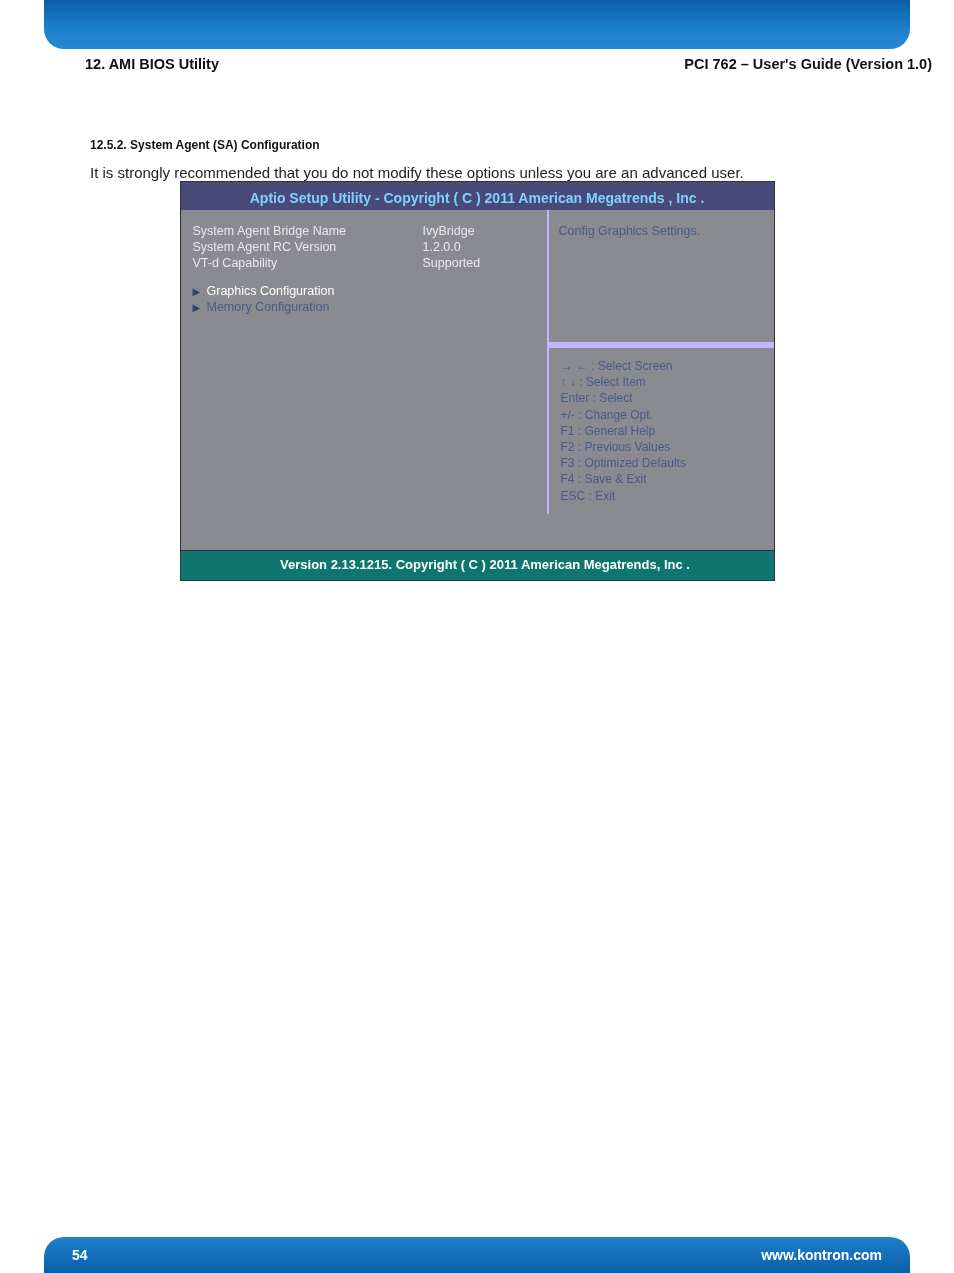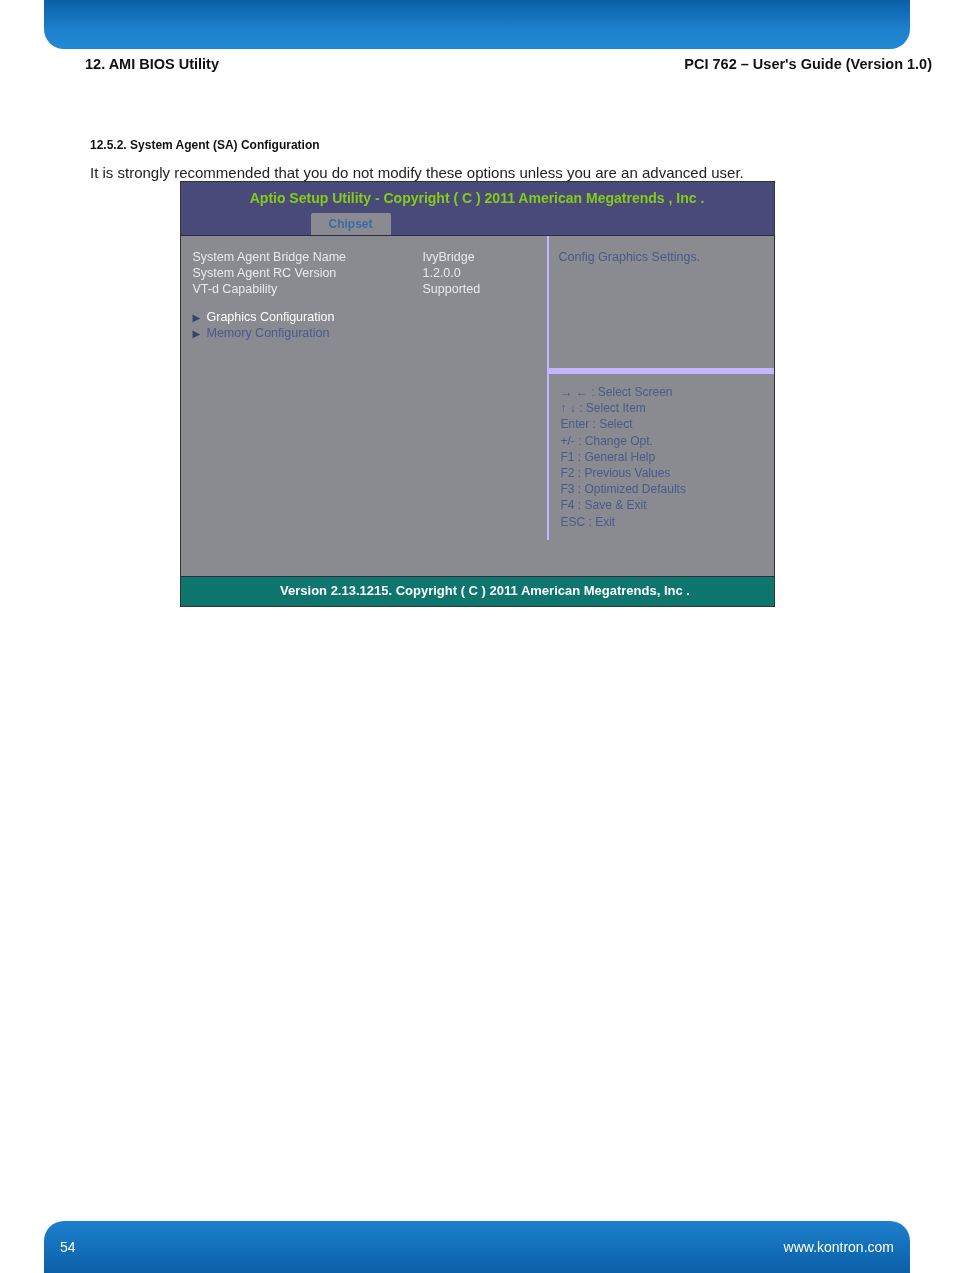--- a/index.html
+++ b/index.html
@@ -53,21 +53,21 @@
     border: 1px solid #333;
     font-family: Arial, Helvetica, sans-serif;
     font-size: 13px;
     color: #d9d9e2;
     background: #8a8a91;
   }
   .bios-title {
     background: #4a4a7a;
     text-align: center;
     font-weight: 700;
-    color: #84cc16;
+    color: #7dd3fc;
     padding: 8px 4px 4px 4px;
     font-size: 14px;
   }
   .bios-tabs {
     background: #4a4a7a;
     height: 26px;
     position: relative;
     border-bottom: 1px solid #2c2c48;
   }
   .bios-tab {
@@ -144,53 +144,50 @@
     color: #fff;
     font-weight: 700;
     font-size: 13px;
     padding: 6px 4px 8px 20px;
     border-top: 1px solid #2c2c48;
     margin-top: 36px;
   }
   .bottom-bar {
     position: absolute;
     bottom: 0; left: 44px; right: 44px;
-    height: 52px;
+    height: 36px;
     background: linear-gradient(to bottom, #1e80cc 0%, #0a5fa8 100%);
     border-top-left-radius: 20px;
     border-top-right-radius: 20px;
     color: #fff;
     display: flex;
     justify-content: space-between;
     align-items: center;
-    padding: 0 16px;
-    font-weight: 400;
+    padding: 0 28px;
+    font-weight: 700;
     font-size: 14px;
   }
 </style>
 </head>
 <body>
 
 <div class="top-bar"></div>
 
 <div class="page-header">
   <span>12. AMI BIOS Utility</span>
   <span>PCI 762 – User's Guide (Version 1.0)</span>
 </div>
 
 <div class="content">
   <div class="section-heading">12.5.2. System Agent (SA) Configuration</div>
   <div class="body-text">It is strongly recommended that you do not modify these options unless you are an advanced user.</div>
 
   <div class="bios-wrap">
     <div class="bios">
       <div class="bios-title">Aptio Setup Utility - Copyright ( C ) 2011 American Megatrends , Inc .</div>
-      <div class="bios-tabs">
-        <div class="bios-tab">Chipset</div>
-      </div>
       <div class="bios-body">
         <div class="bios-left">
           <div class="info-row">
             <span class="info-label">System Agent Bridge Name</span>
             <span class="info-value">IvyBridge</span>
           </div>
           <div class="info-row">
             <span class="info-label">System Agent RC Version</span>
             <span class="info-value">1.2.0.0</span>
           </div>

